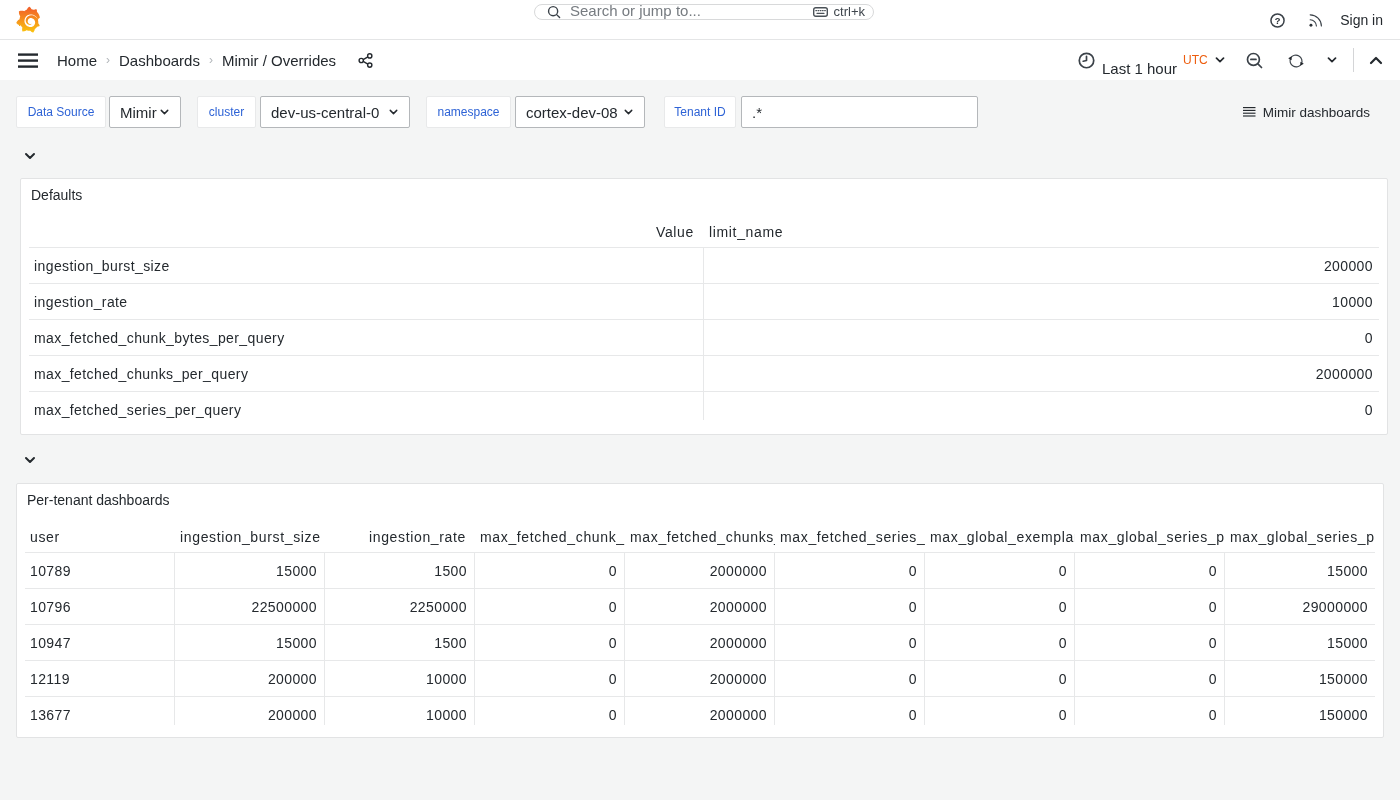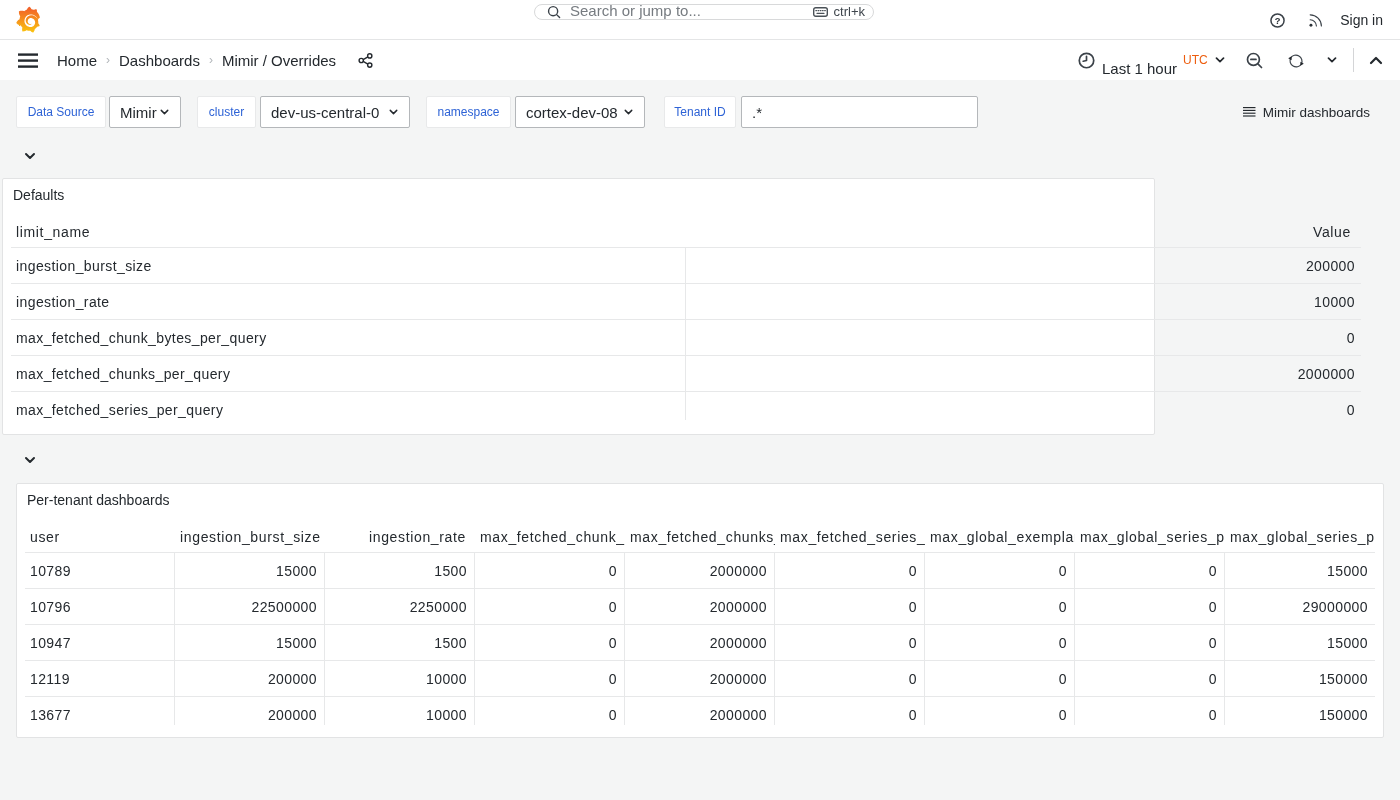--- a/index.html
+++ b/index.html
@@ -181,26 +181,26 @@
     <span>Mimir dashboards</span>
   </div>
 
   <svg class="abs" style="left:24px;top:150px" width="12" height="12" viewBox="0 0 12 12">
       <polyline class="chev" points="2,4 6,8 10,4"></polyline>
     </svg>
   <svg class="abs" style="left:24px;top:454px" width="12" height="12" viewBox="0 0 12 12">
       <polyline class="chev" points="2,4 6,8 10,4"></polyline>
     </svg>
 
-  <div class="abs panel" style="left:2px;top:178px;width:1153px;height:257px">
+  <div class="abs panel" style="left:20px;top:178px;width:1368px;height:257px">
     <div class="ptitle">Defaults</div>
     <div class="tblwrap">
       <div class="thead">
+        <div class="hcell num" style="width:675px;padding-right:10px">Value</div>
         <div class="hcell" style="width:675px;padding-left:5px">limit_name</div>
-        <div class="hcell num" style="width:675px;padding-right:10px">Value</div>
       </div>
       <div class="trow">
           <div class="cell cb" style="width:675px;padding-left:5px">ingestion_burst_size</div>
           <div class="cell num" style="width:675px;padding-right:6px">200000</div>
         </div>
       <div class="trow">
           <div class="cell cb" style="width:675px;padding-left:5px">ingestion_rate</div>
           <div class="cell num" style="width:675px;padding-right:6px">10000</div>
         </div>
       <div class="trow">

